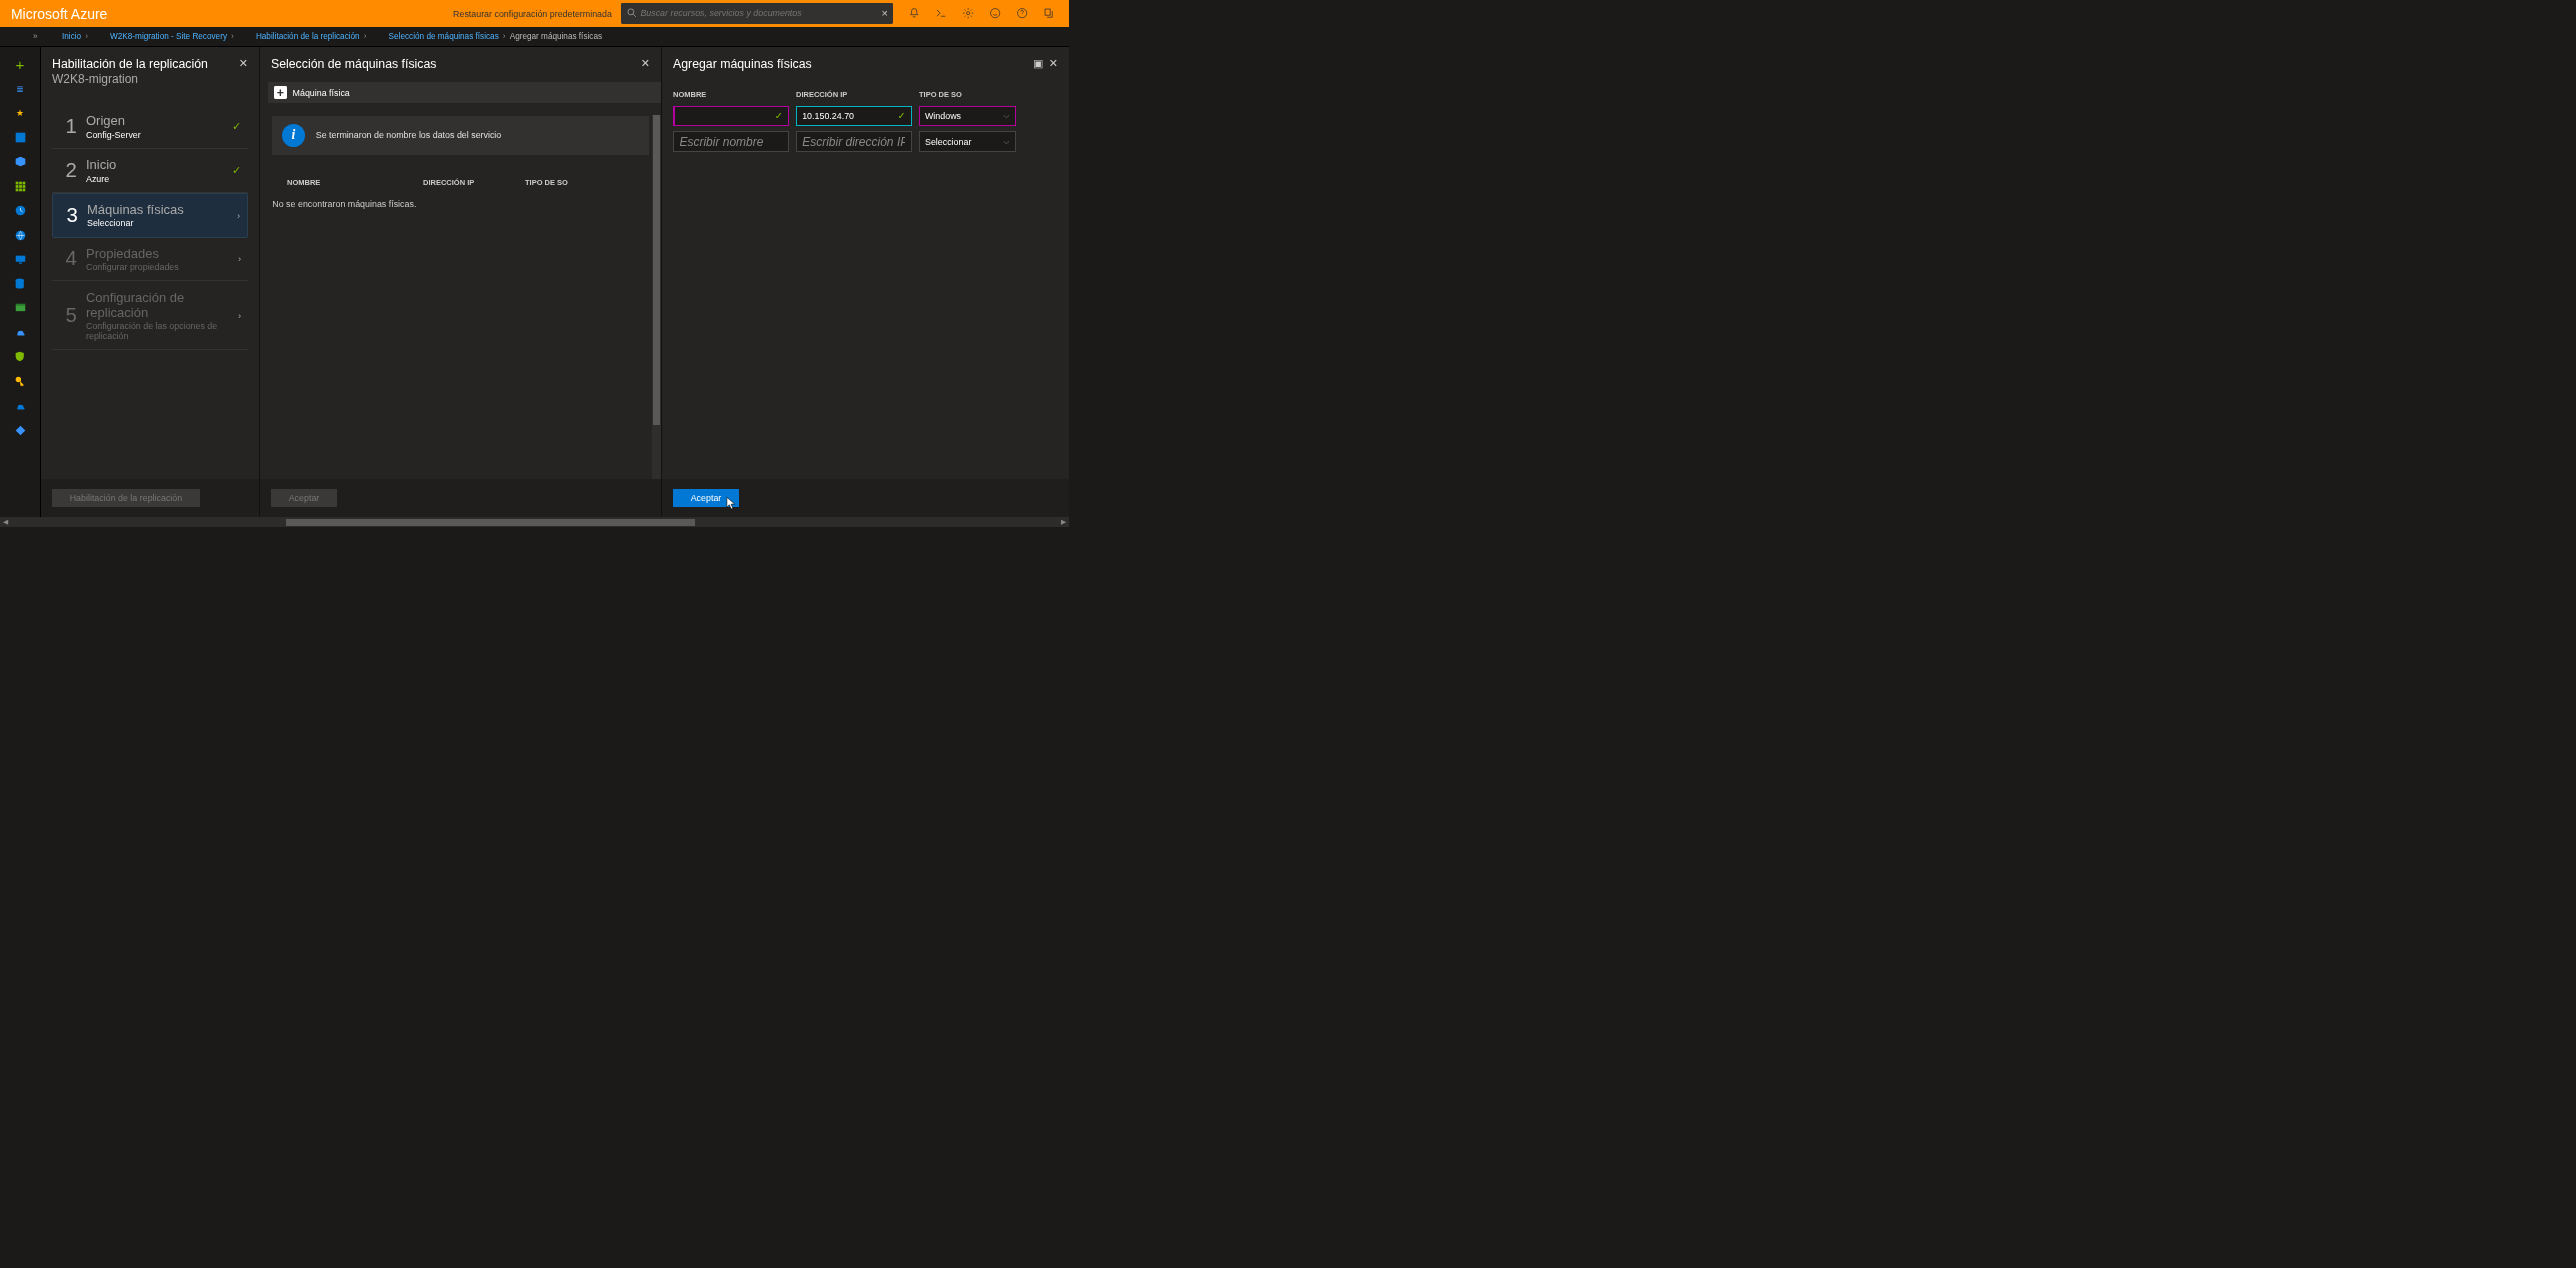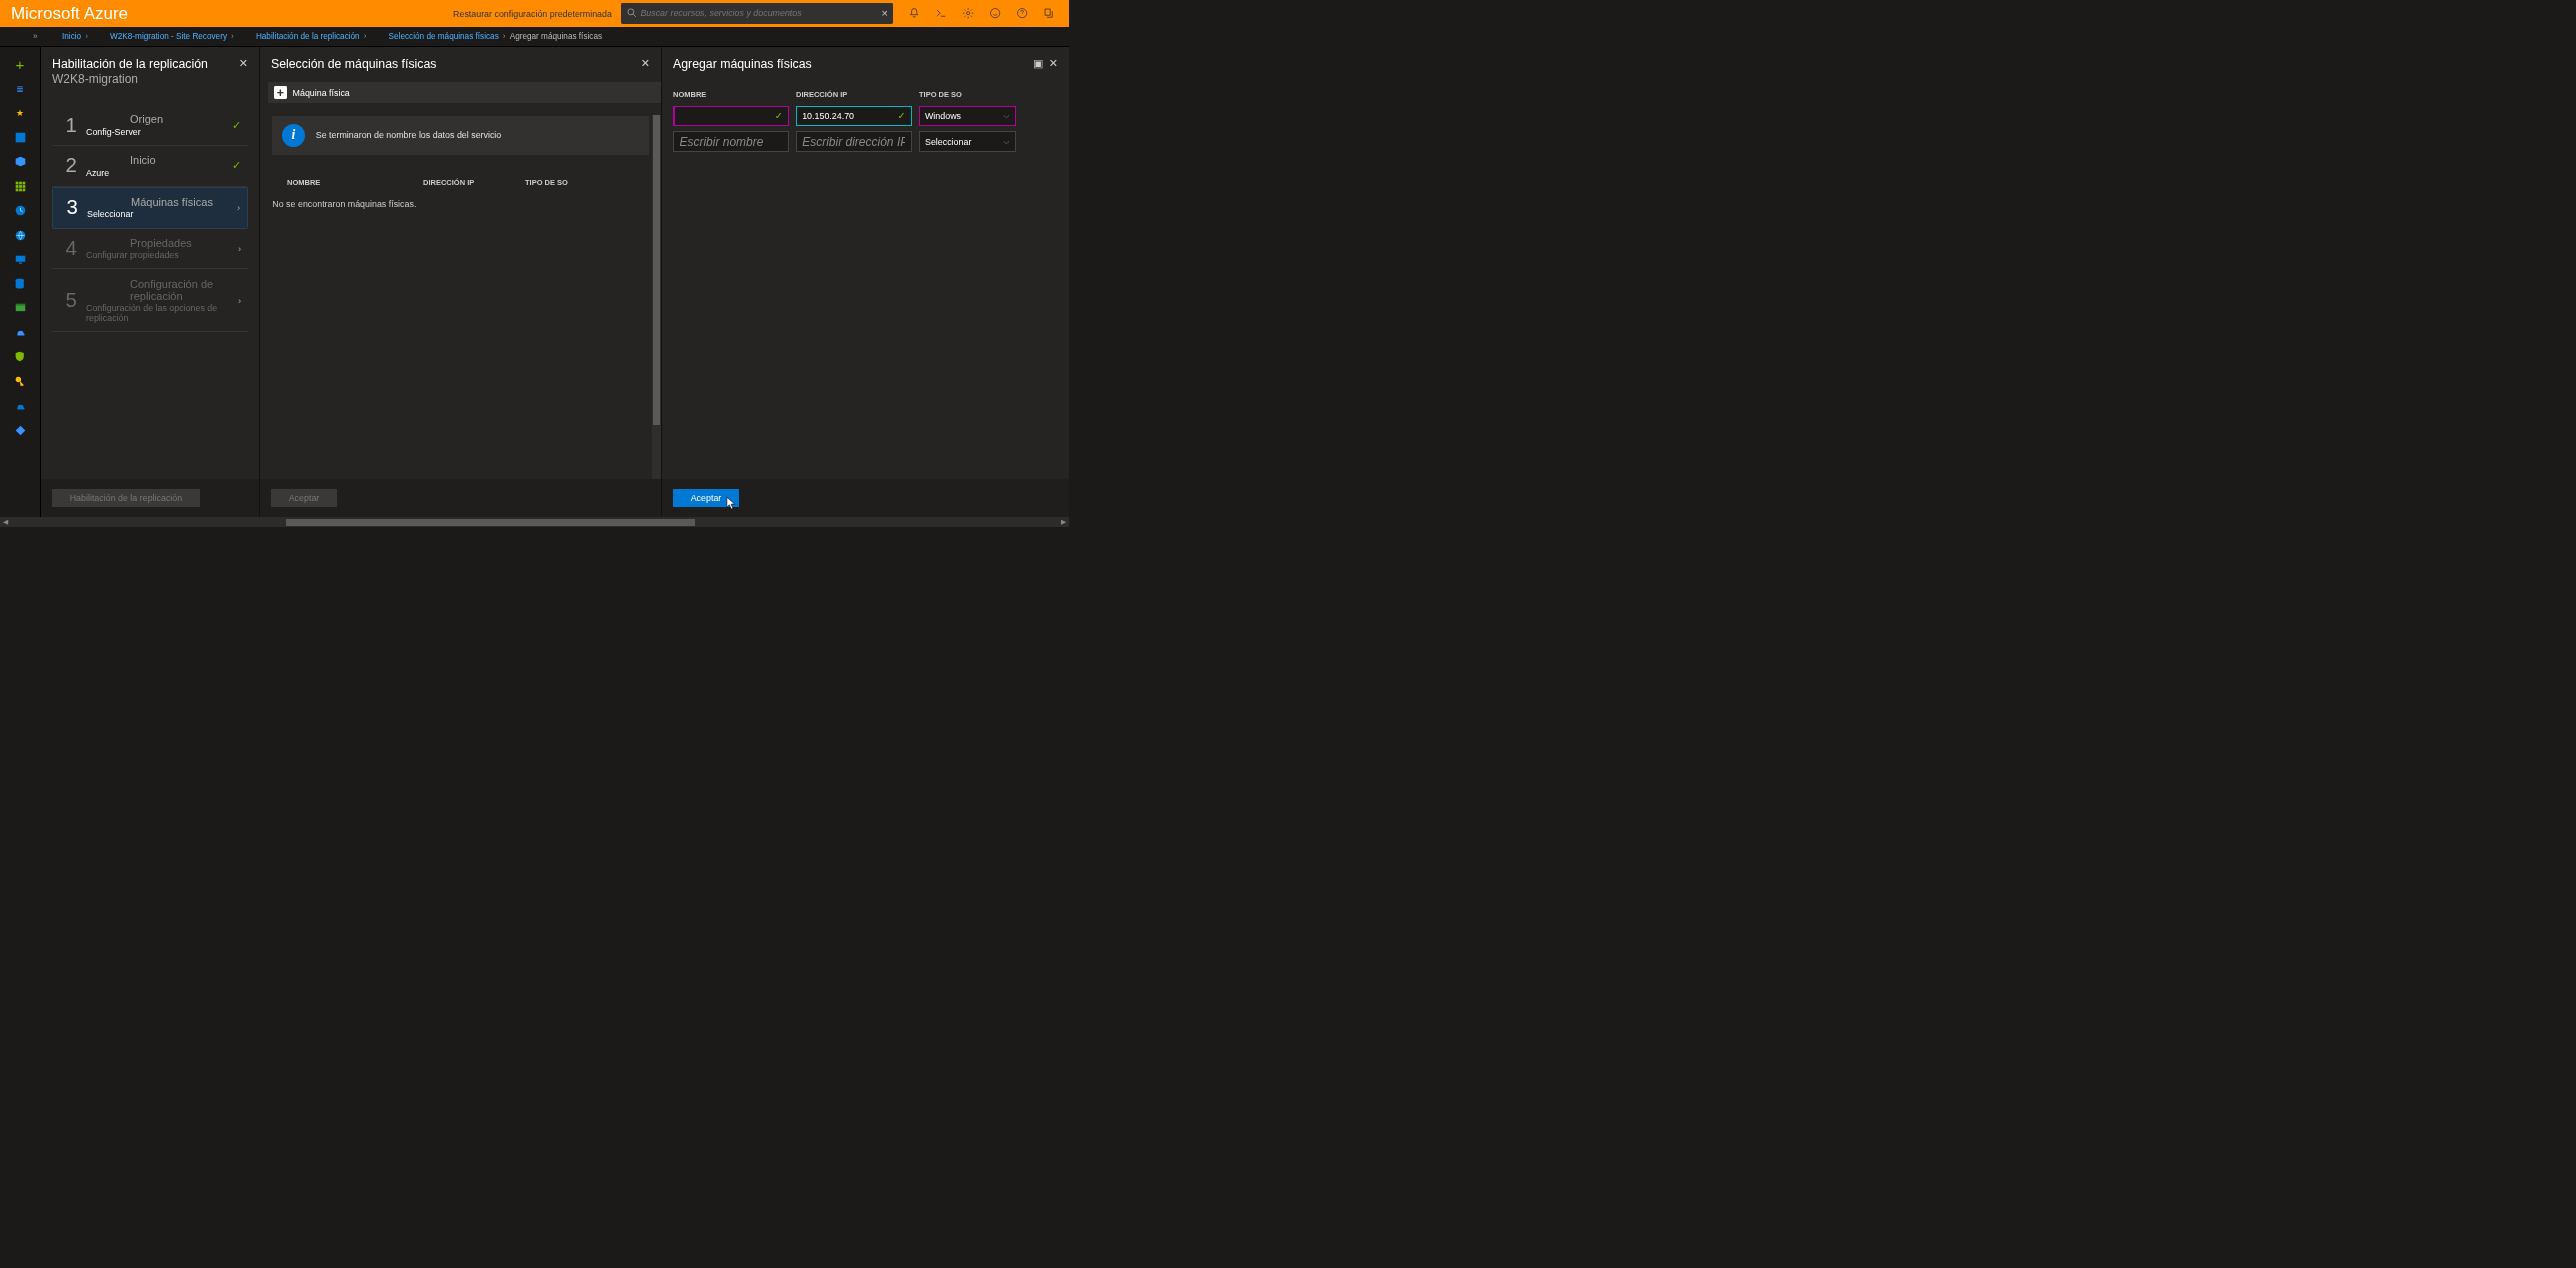--- a/index.html
+++ b/index.html
@@ -14,21 +14,21 @@
   
   .topbar {
     height: 27px;
     background: #ff8c00;
     display: flex;
     align-items: center;
     padding: 0 6.8px;
   }
   .topbar .brand {
     color: #fff;
-    font-size: 17px;
+    font-size: 14px;
     font-weight: 400;
     margin-left: 4.1px;
   }
   .topbar .spacer { flex: 1; }
   .topbar .reset-link {
     color: #323232;
     font-size: 8.9px;
     margin-right: 9.5px;
   }
   .searchbox {
@@ -132,21 +132,21 @@
     cursor: pointer;
   }
   .step .num {
     font-size: 20.4px;
     color: #aaa;
     font-weight: 300;
     width: 24.5px;
     text-align: center;
   }
   .step .labels { flex:1; margin-left: 2.7px;}
-  .step .labels .t1 { color: #aaa; font-size: 11px; margin-left: 44px; }
+  .step .labels .t1 { color: #aaa; font-size: 13px; }
   .step .labels .t2 { color: #fff; font-size: 8.9px; margin-top: 1.4px;}
   .step.pending .num,
   .step.pending .labels .t1,
   .step.pending .labels .t2 { color: #666; }
   .step .mark { color: #7fba00; font-size: 11px; }
   .step .arrow { color: #aaa; font-size: 9.5px; }
   .step.active {
     background: #1e2e3e;
     border: 0.7px solid #2a4050;
     border-radius: 1.4px;

